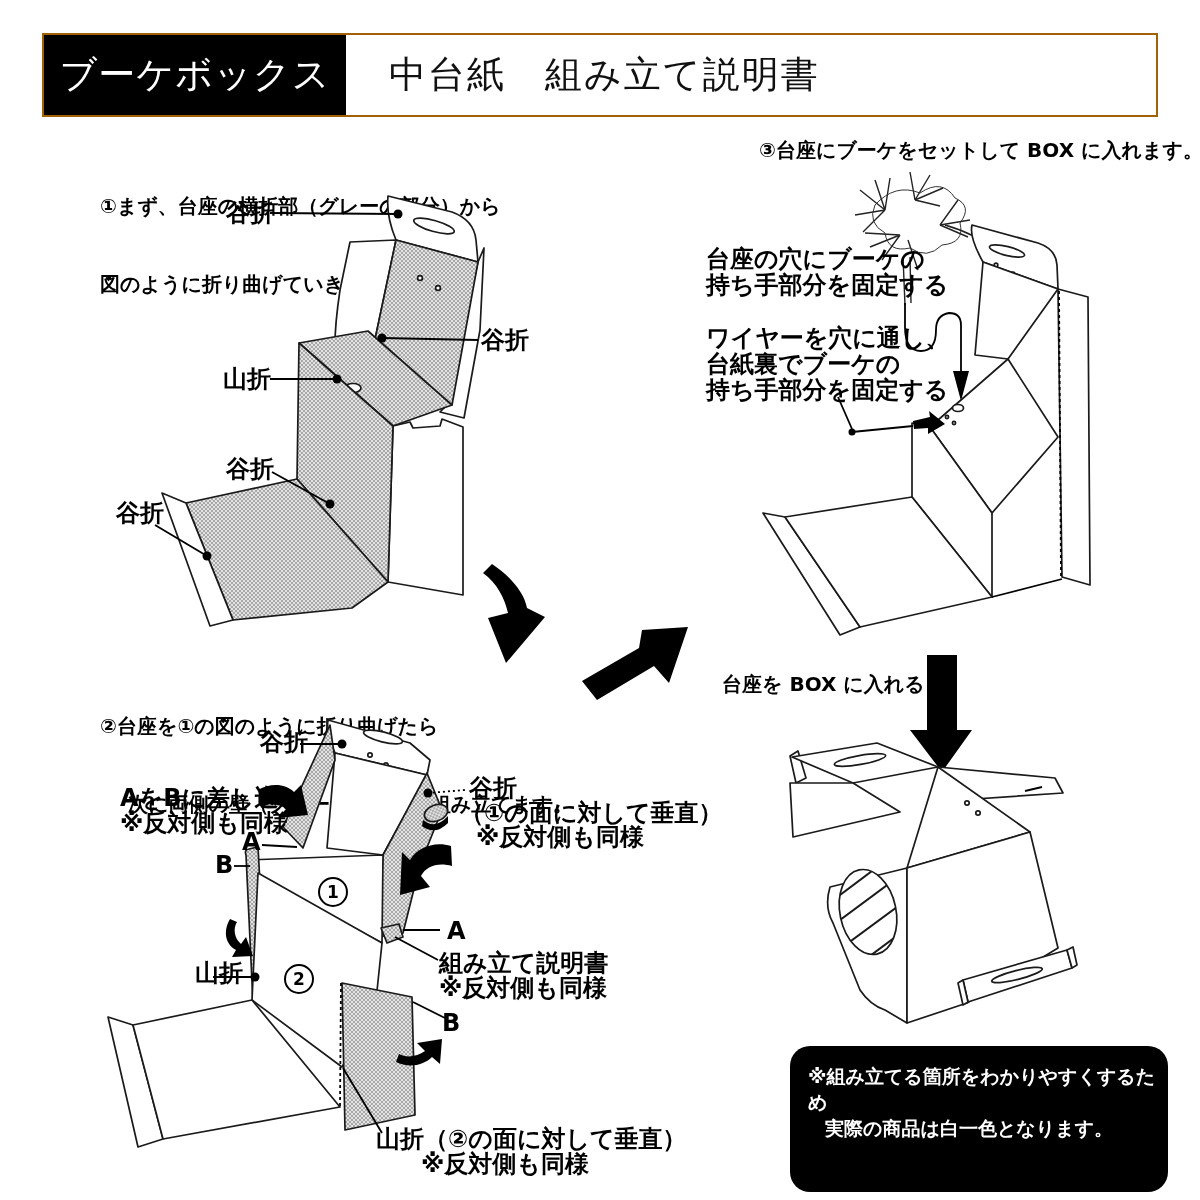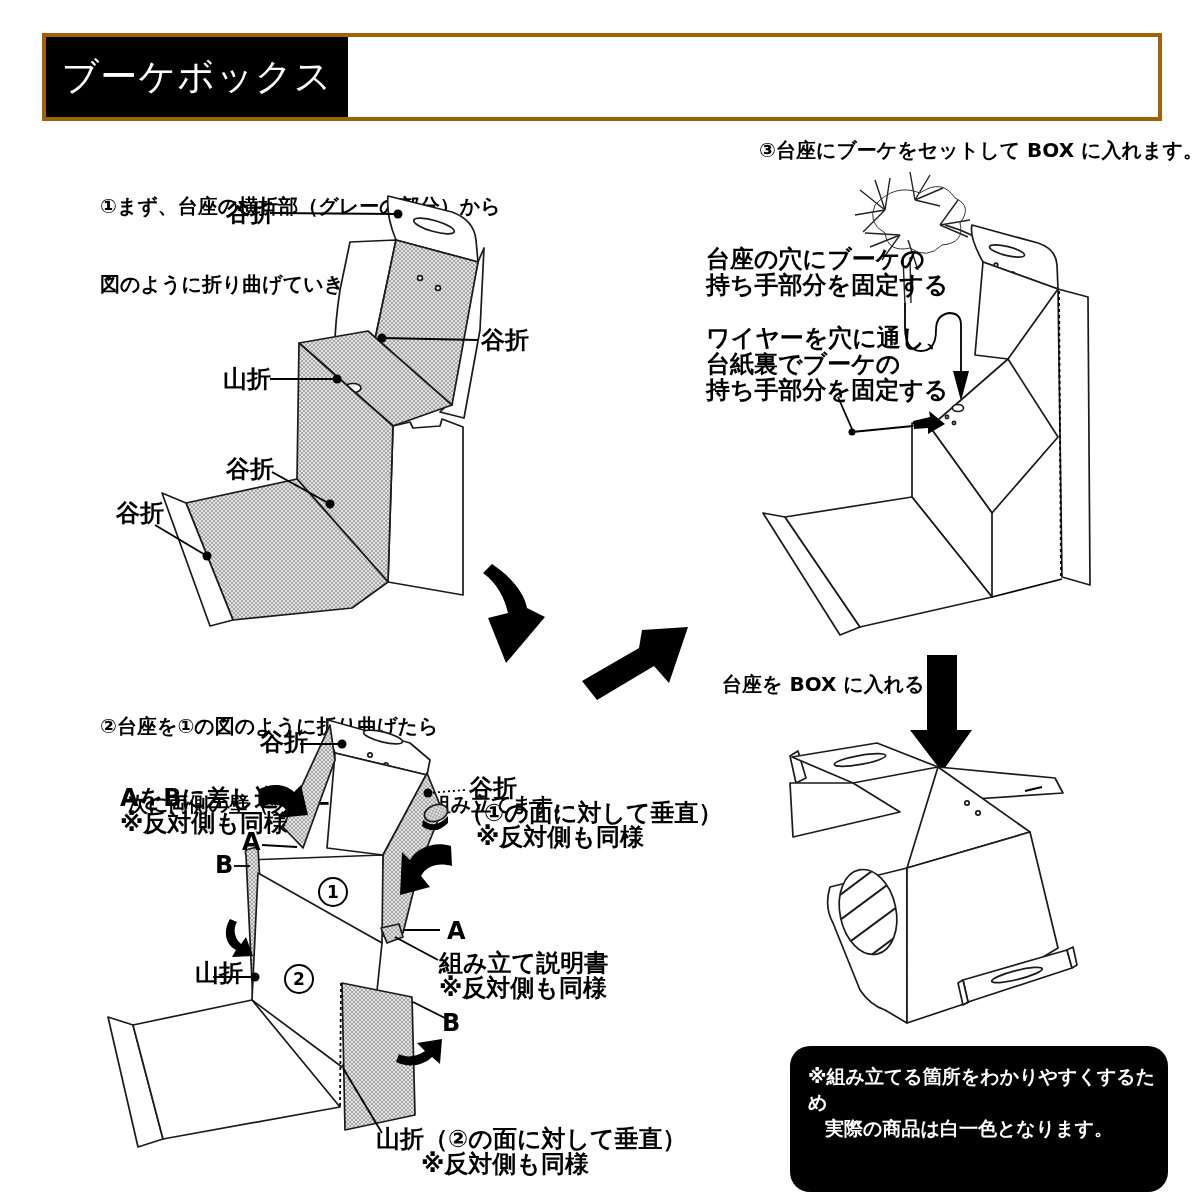--- a/index.html
+++ b/index.html
@@ -3,21 +3,21 @@
 <meta charset="utf-8">
 <style>
   html,body{margin:0;padding:0;}
   body{
     width:1200px;height:1200px;position:relative;background:#fff;
     font-family:"DejaVu Sans","Liberation Sans",sans-serif;color:#000;
     overflow:hidden;
   }
   .abs{position:absolute;}
   
-  .hdr{left:42px;top:33px;width:1112px;height:80px;border:4px solid #a16207;background:#fff;}
+  .hdr{left:42px;top:33px;width:1112px;height:80px;border:2px solid #a16207;background:#fff;}
   .hdr-brand{left:0;top:0;width:302px;height:80px;background:#000;color:#fff;
     display:flex;align-items:center;justify-content:center;font-size:37px;font-weight:500;letter-spacing:1px;}
   .hdr-title{left:345px;top:0;height:80px;display:flex;align-items:center;
     font-size:37px;font-weight:500;letter-spacing:2px;color:#111;}
   
   .cap{font-size:20px;font-weight:700;line-height:26px;white-space:pre;}
   .lbl{font-size:24px;font-weight:700;white-space:pre;line-height:24px;}
   .circled{width:26px;height:26px;border:2px solid #000;border-radius:50%;
     display:flex;align-items:center;justify-content:center;
     font-size:17px;font-weight:700;background:#fff;}
@@ -39,20 +39,21 @@
     <pattern id="stip" width="4" height="4" patternUnits="userSpaceOnUse">
       <rect width="4" height="4" fill="#e3e3e3"></rect>
       <circle cx="1" cy="1" r="0.9" fill="#8c8c8c"></circle>
       <circle cx="3" cy="3" r="0.9" fill="#8c8c8c"></circle>
     </pattern>
   </defs>
 </svg>
 
 <div class="abs hdr">
   <div class="abs hdr-brand">ブーケボックス</div>
+  <div class="abs hdr-title">中台紙　組み立て説明書</div>
 </div>
 
 <div class="abs cap" style="left:100px;top:141px;">
   <div>①まず、台座の横折部（グレーの部分）から</div>
   <div>図のように折り曲げていきます。</div>
 </div>
 
 <svg style="left:95px;top:190px;" width="455" height="478" viewBox="0 0 455 478">
 
   <path class="outl" d="M293,6 L357,22 Q379,30 381,50 L383,72 L301,50 Q291,26 293,6 Z"></path>

